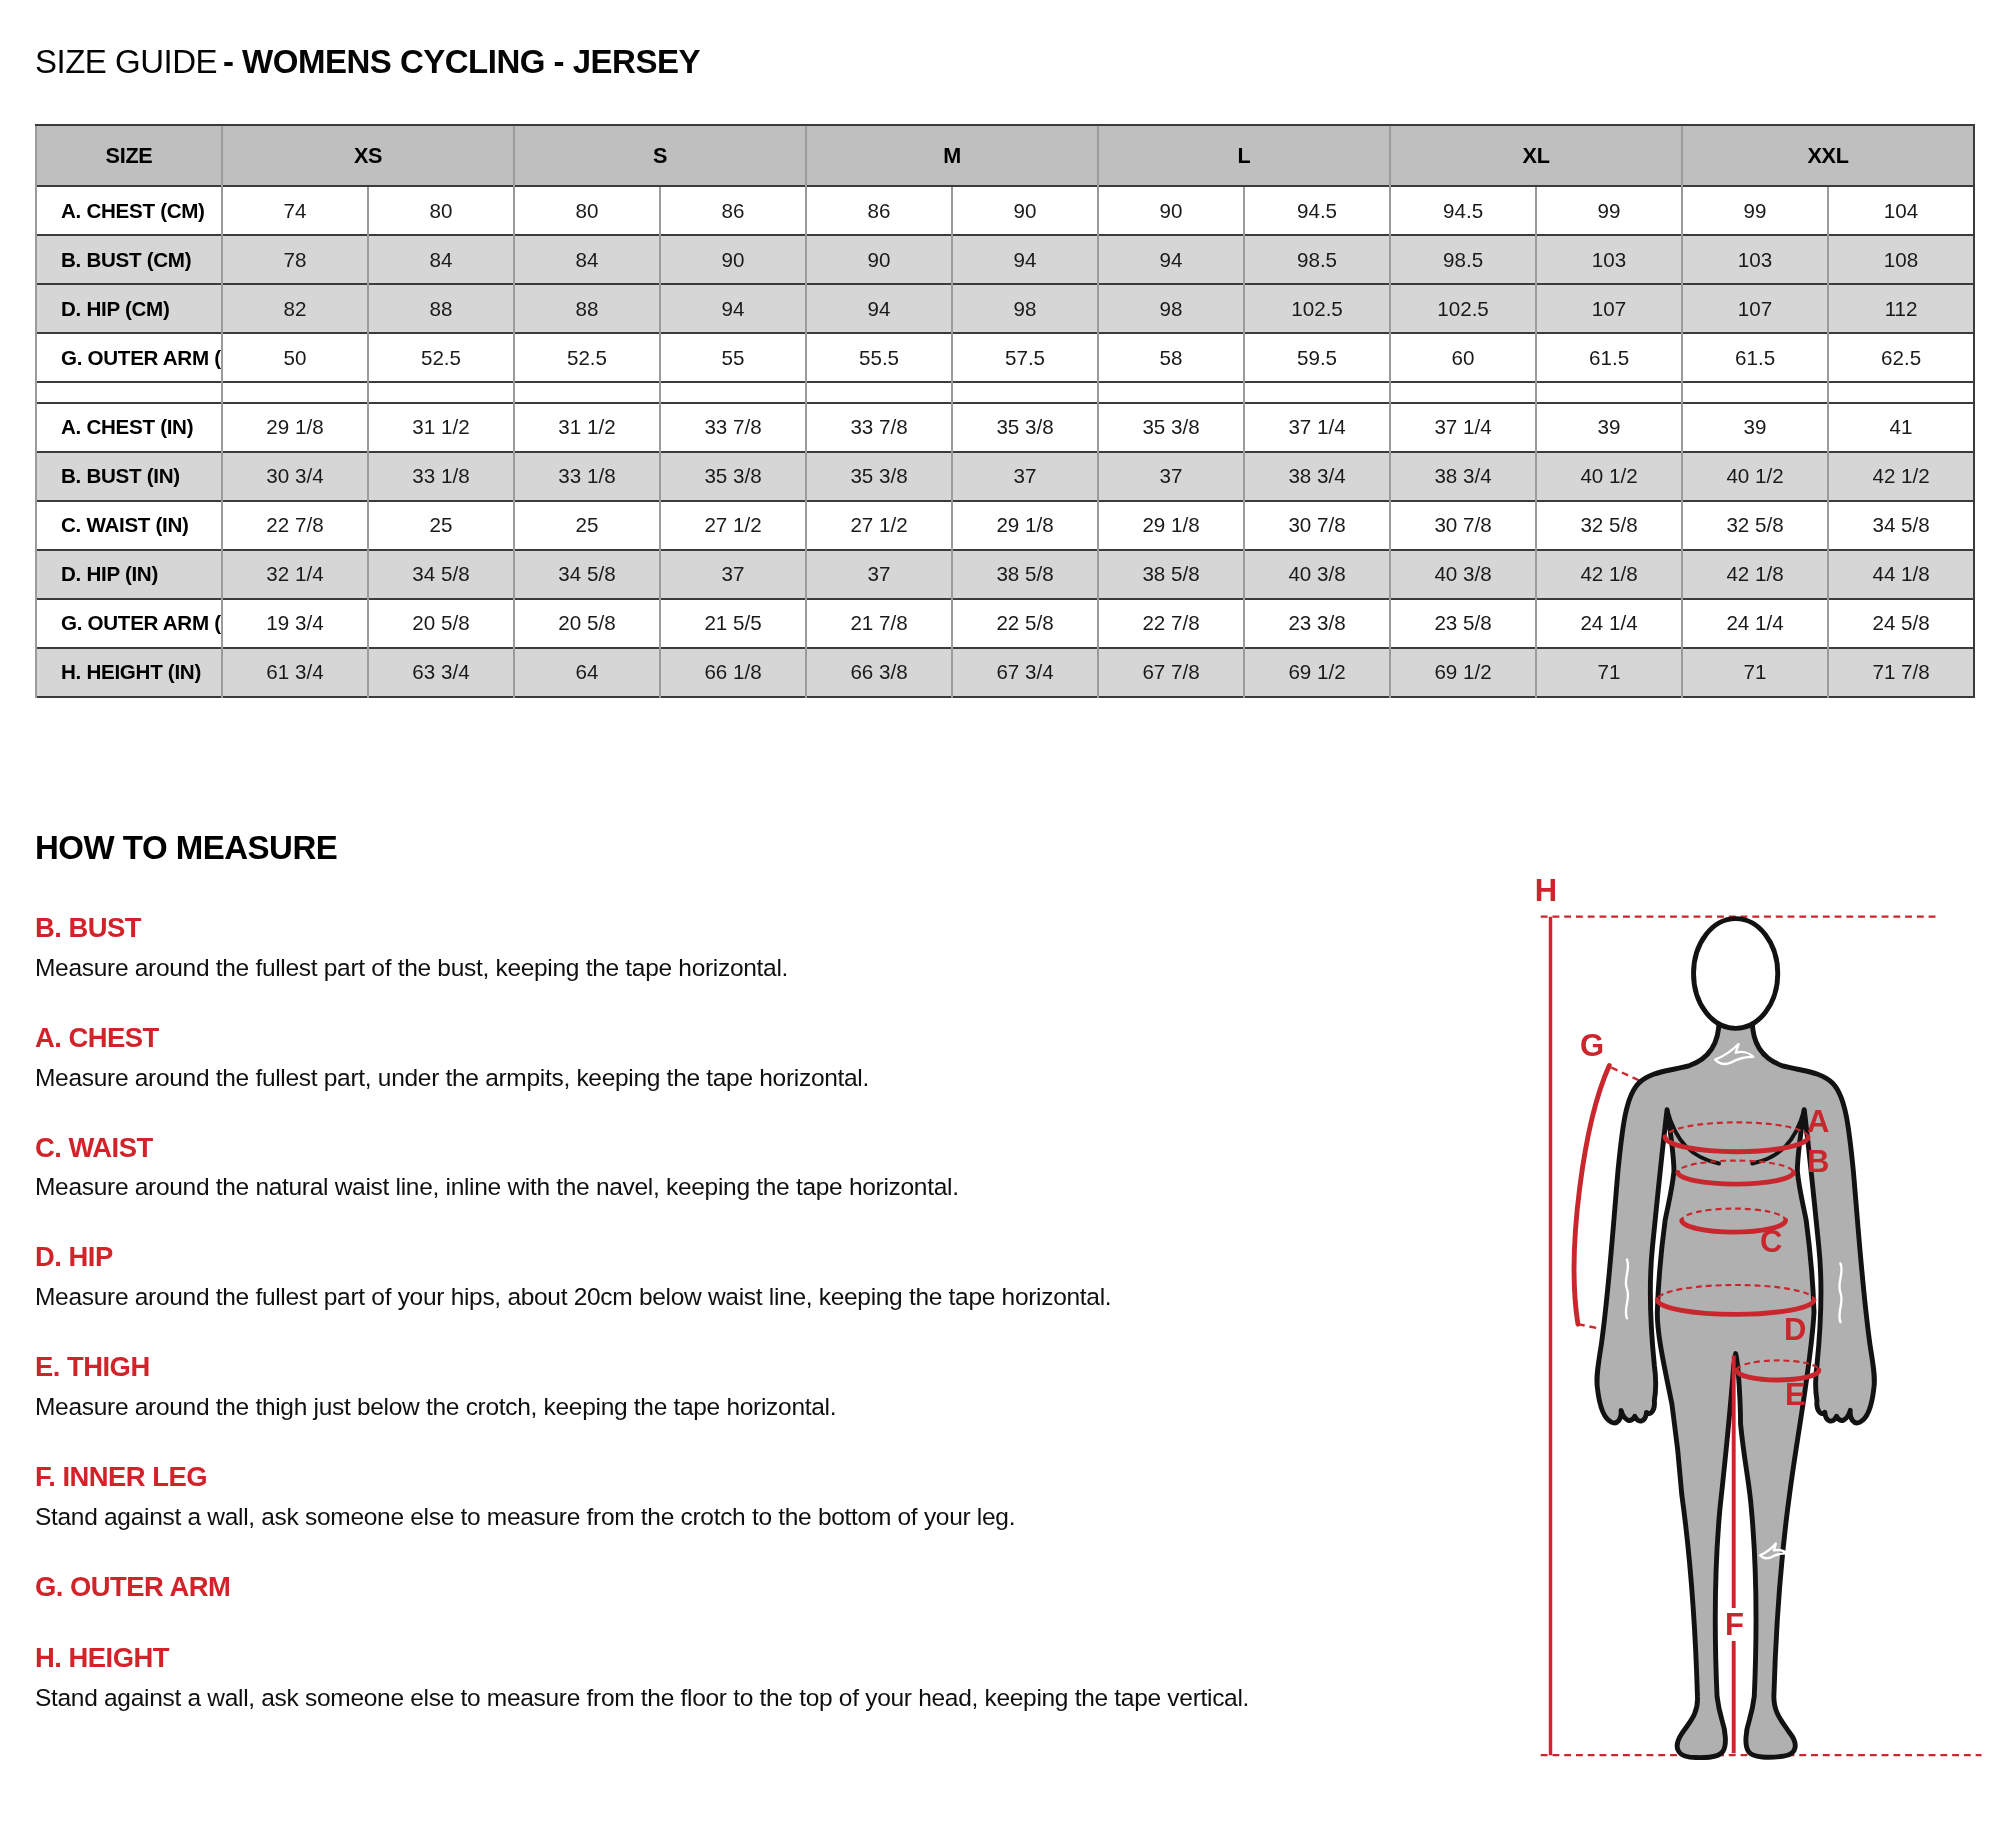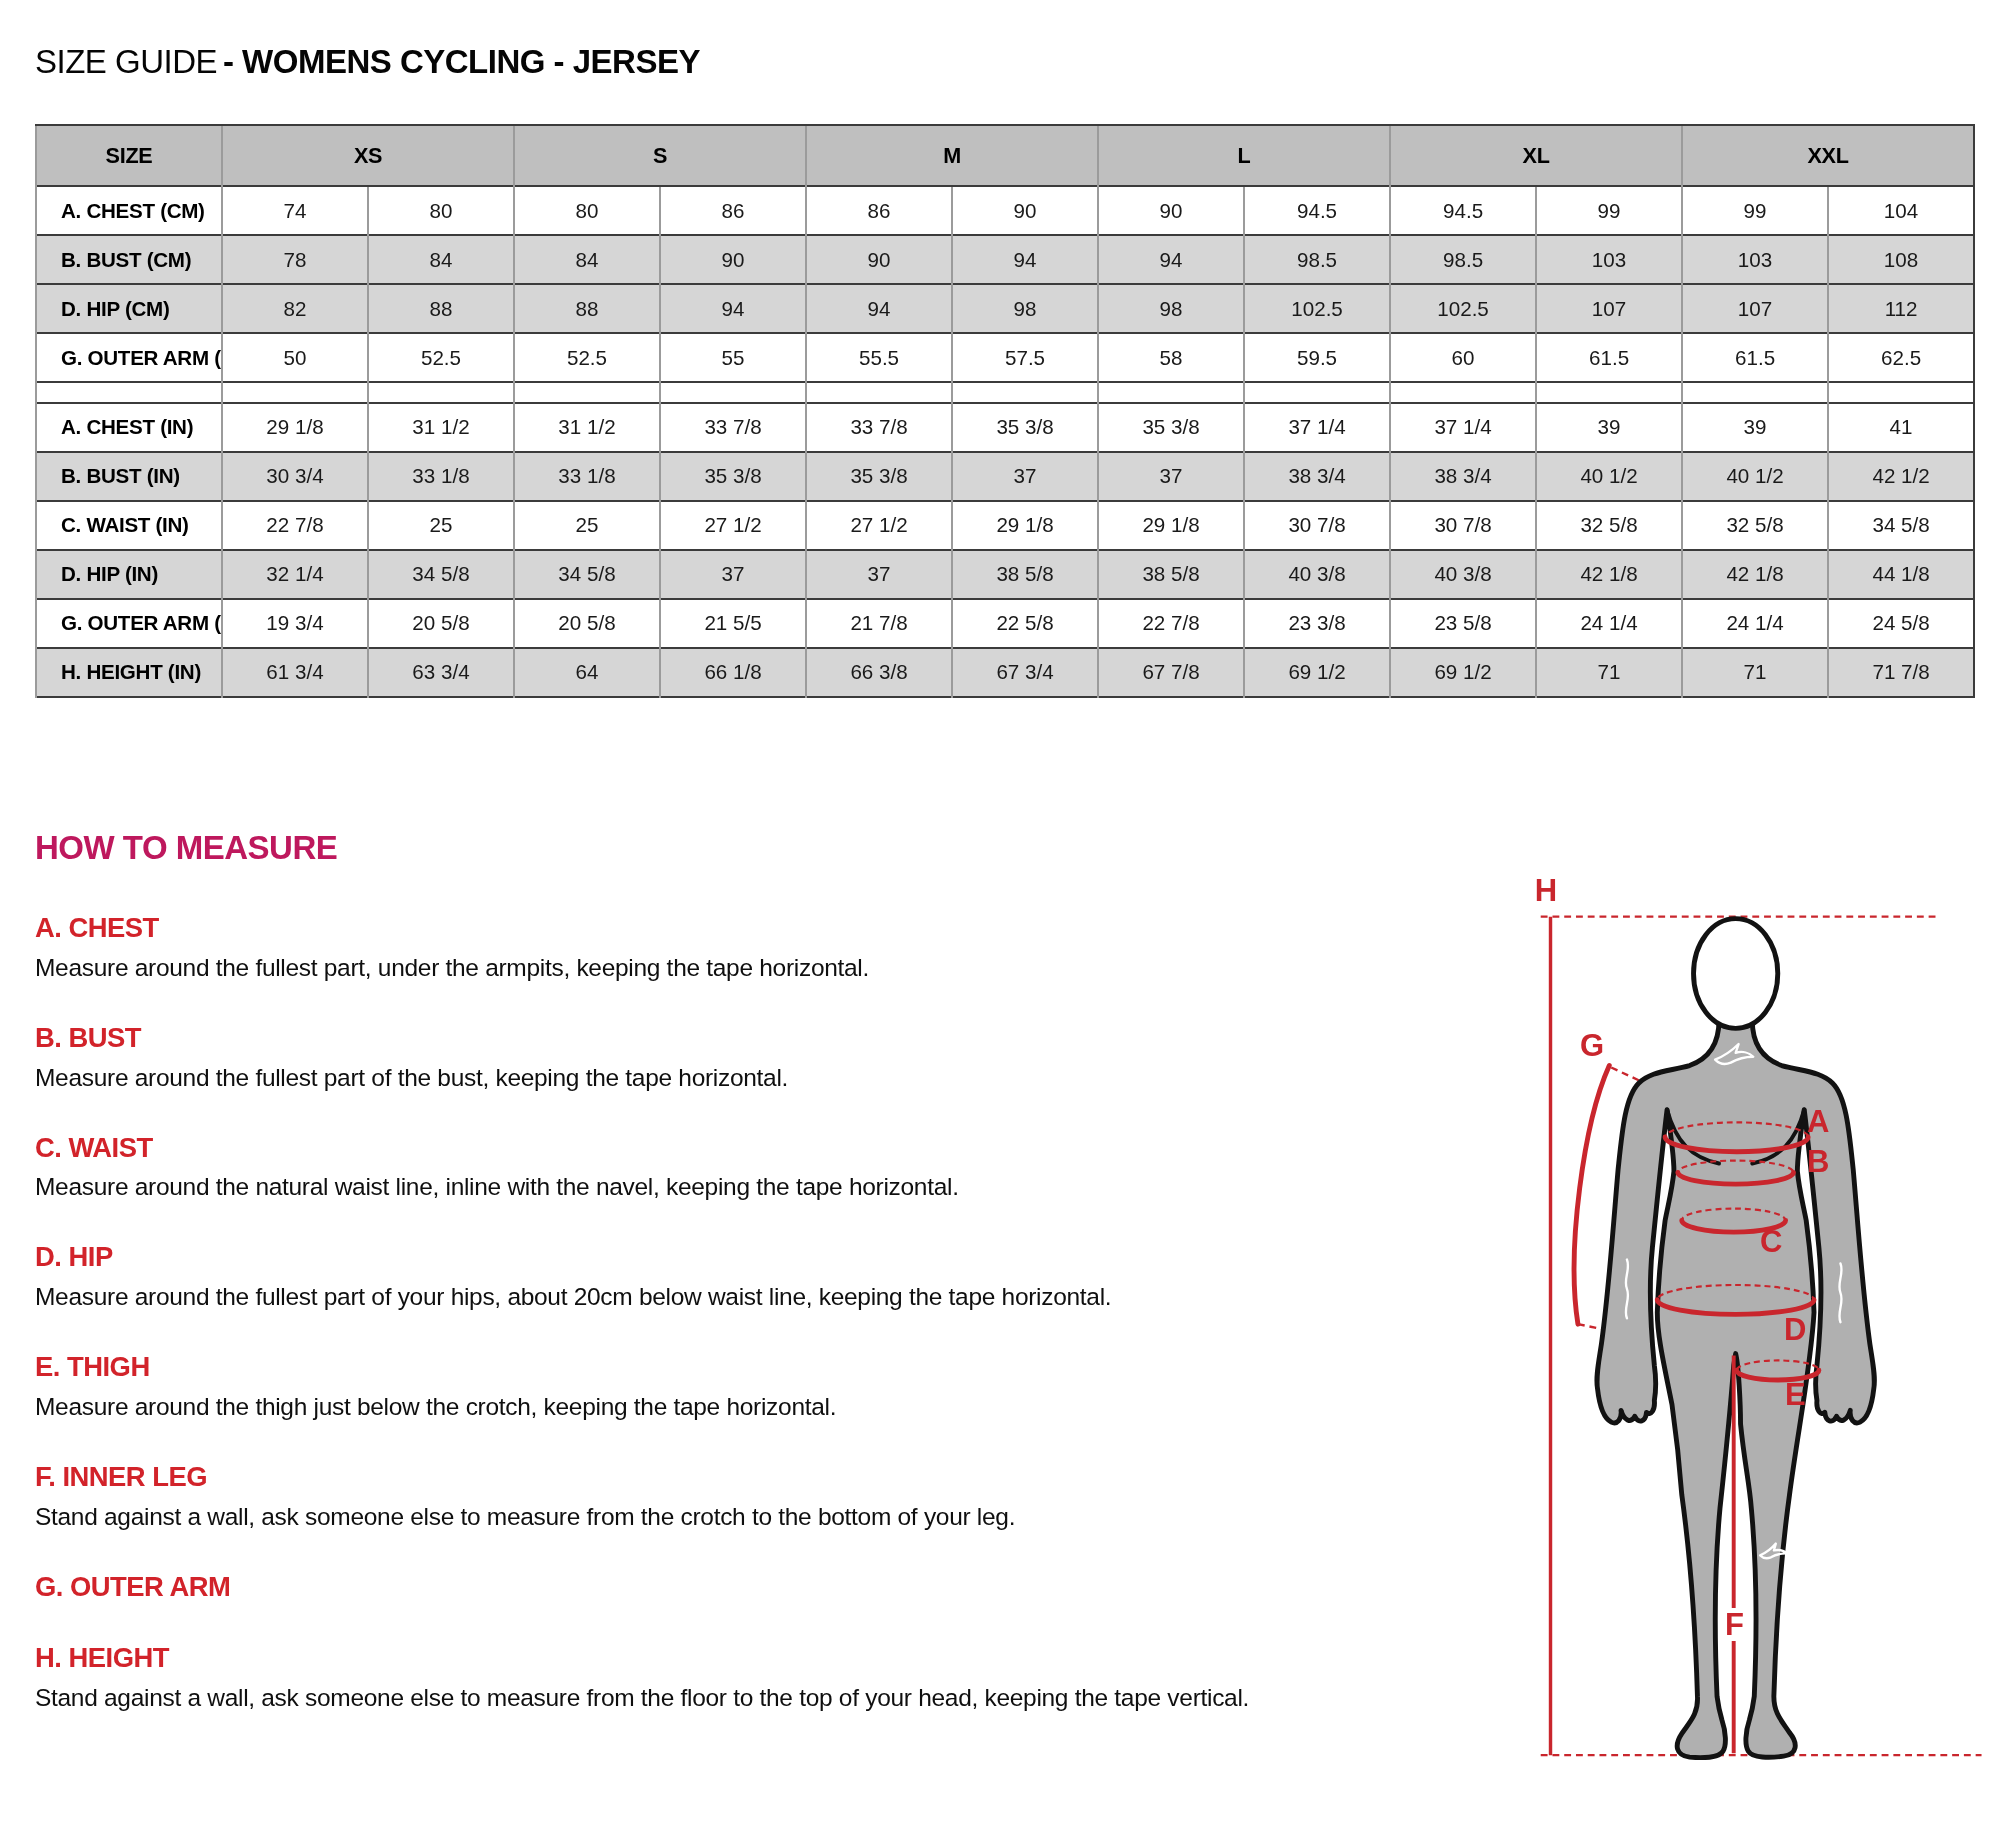--- a/index.html
+++ b/index.html
@@ -44,21 +44,21 @@
     background:inherit;font-size:20.6px;
   }
   .size-chart tbody td{text-align:center;font-weight:400;color:#1a1a1a;}
   .size-chart tbody tr{background:#ffffff;}
   .size-chart tbody tr.shaded{background:var(--row-gray);}
   .size-chart tbody tr.spacer{background:#ffffff;}
   .size-chart tbody tr.spacer td{height:18.6px;}
   
   .htm-heading{
     position:absolute;left:35px;top:829px;margin:0;
-    font-size:33px;font-weight:700;letter-spacing:-0.5px;color:#be185d;
+    font-size:33px;font-weight:700;letter-spacing:-0.5px;color:#000000;
   }
   .sections{position:absolute;left:35px;top:912px;width:1465px;}
   .section{margin:0 0 39px 0;}
   .section h3{
     margin:0 0 8.8px 0;font-size:27.4px;font-weight:700;letter-spacing:-0.5px;
     color:var(--accent-red);
   }
   .section p{
     margin:0;font-size:24.5px;line-height:30px;letter-spacing:-0.3px;color:#0f0f0f;
   }
@@ -274,26 +274,26 @@
         <td>71</td>
         <td>71 7/8</td>
       </tr>
     </tbody>
 </table>
 
 <h2 class="htm-heading">HOW TO MEASURE</h2>
 
 <div class="sections">
     <div class="section">
+      <h3>B. BUST</h3>
+      <p>Measure around the fullest part of the bust, keeping the tape horizontal.</p>
+    </div>
+    <div class="section">
       <h3>A. CHEST</h3>
       <p>Measure around the fullest part, under the armpits, keeping the tape horizontal.</p>
-    </div>
-    <div class="section">
-      <h3>B. BUST</h3>
-      <p>Measure around the fullest part of the bust, keeping the tape horizontal.</p>
     </div>
     <div class="section">
       <h3>C. WAIST</h3>
       <p>Measure around the natural waist line, inline with the navel, keeping the tape horizontal.</p>
     </div>
     <div class="section">
       <h3>D. HIP</h3>
       <p>Measure around the fullest part of your hips, about 20cm below waist line, keeping the tape horizontal.</p>
     </div>
     <div class="section">

